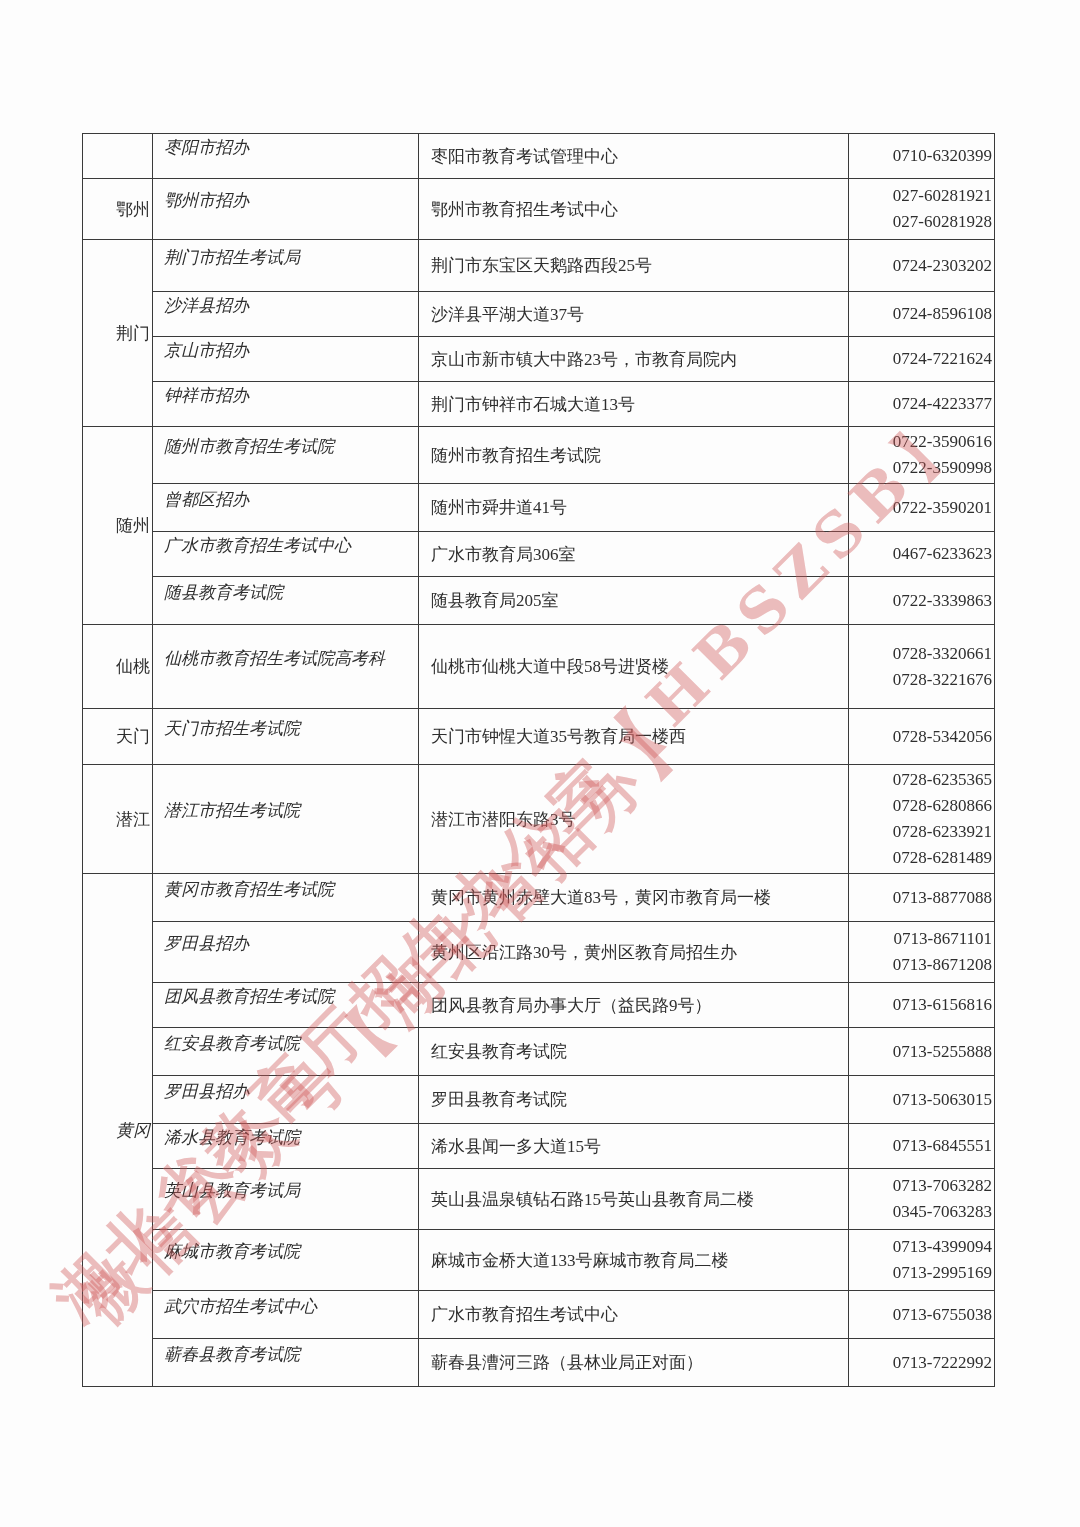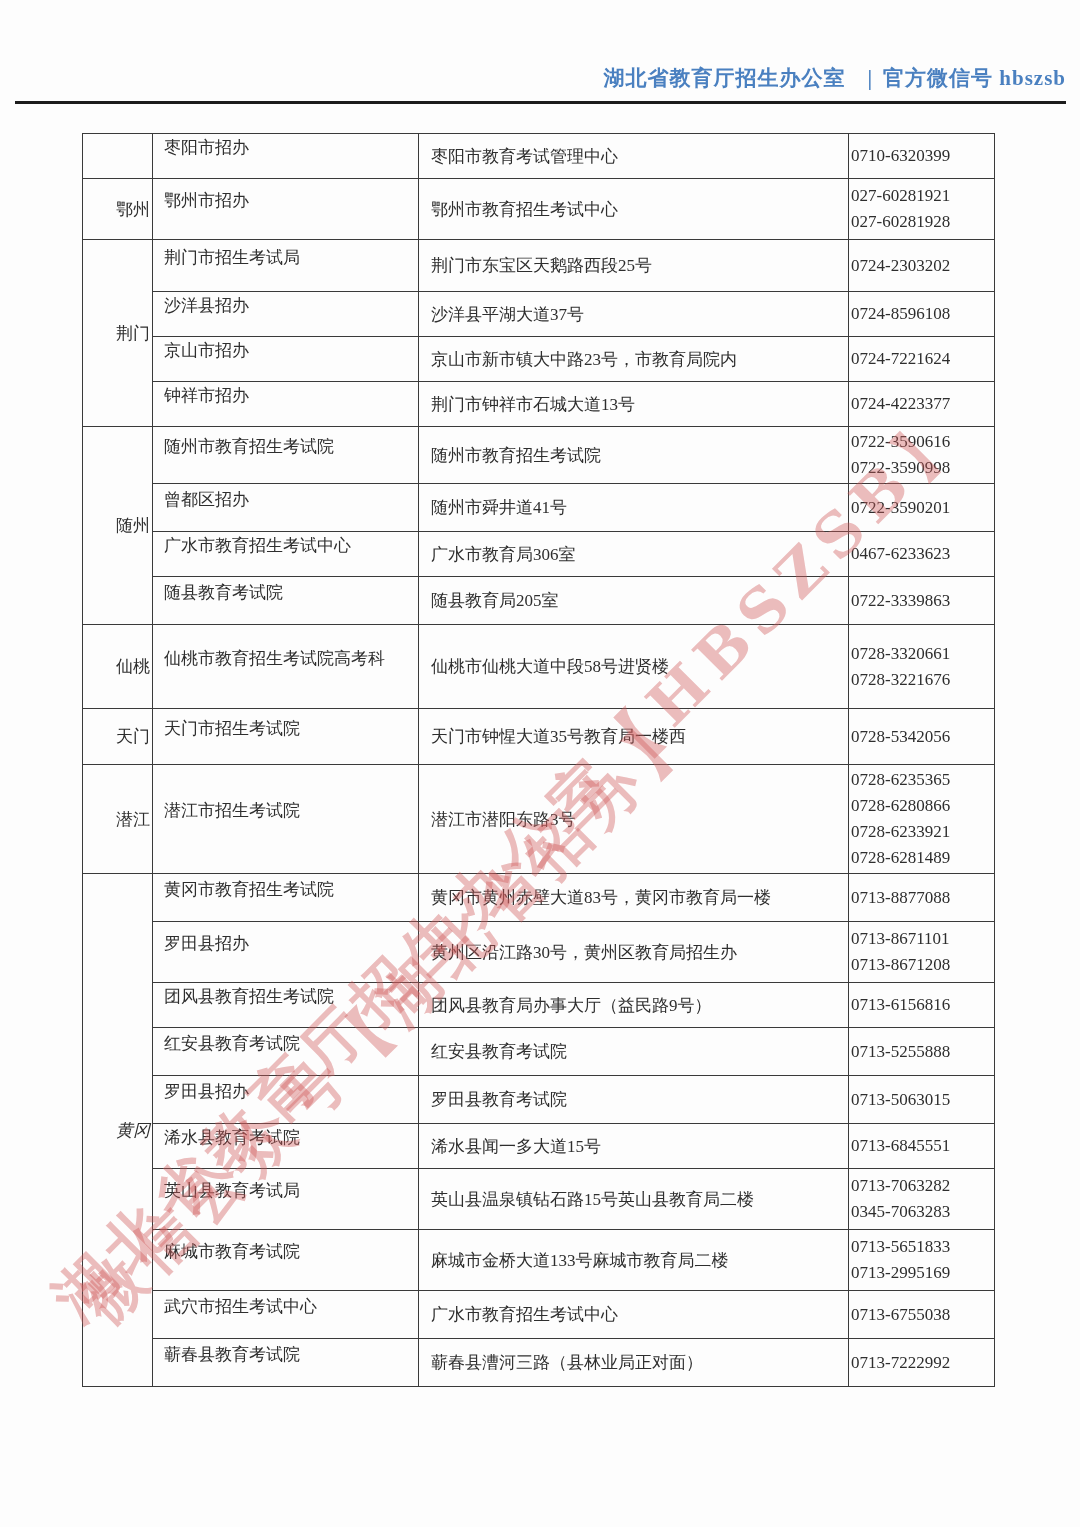--- a/index.html
+++ b/index.html
@@ -49,43 +49,40 @@
     z-index: 1;
     font-size: 17px;
     color: #2e2e2e;
   }
   table.directory td {
     border: 1px solid #3a3a3a;
     vertical-align: middle;
     overflow: hidden;
   }
   td.region-cell { text-align: right; padding: 2px; }
-  td.office-cell { padding: 2px 4px 19px 11px; }
+  td.office-cell { padding: 2px 4px 19px 11px; font-style: italic; }
   td.address-cell { padding: 2px 4px 2px 12px; }
-  td.phone-cell { text-align: left; padding: 2px 2px; }
+  td.phone-cell { text-align: right; padding: 2px 2px; }
   .phone-line { line-height: 26px; }
   td.open-bottom { border-bottom: none; font-style: italic; }
   
   tr.h34  { height: 34px; }
   tr.h45  { height: 45px; }
   tr.h48  { height: 48px; }
   tr.h52  { height: 52px; }
   tr.h56  { height: 56px; }
   tr.h61  { height: 61px; }
   tr.h84  { height: 84px; }
   tr.h106 { height: 106px; }
 </style>
 </head>
 <body>
 
 <div class="page">
 
-  <div class="header">
-    <span>湖北省教育厅招生办公室</span><span class="h-sep">|</span><span>官方微信号 hbszsb</span>
-  </div>
 
   <div class="watermark-layer">
     <div class="wm-line wm1">湖北省教育厅招生办公室【HBSZSB】</div>
     <div class="wm-line wm2">微信公众号【湖北省招办】</div>
   </div>
 
   <table class="directory">
     <colgroup>
       <col style="width:70px">
         <col style="width:266px">
@@ -254,21 +251,21 @@
         <td class="address-cell">英山县温泉镇钻石路15号英山县教育局二楼</td>
         <td class="phone-cell">
           <div class="phone-line">0713-7063282</div>
           <div class="phone-line">0345-7063283</div>
         </td>
       </tr>
       <tr class="h61">
         <td class="office-cell">麻城市教育考试院</td>
         <td class="address-cell">麻城市金桥大道133号麻城市教育局二楼</td>
         <td class="phone-cell">
-          <div class="phone-line">0713-5651833</div>
+          <div class="phone-line">0713-4399094</div>
           <div class="phone-line">0713-2995169</div>
         </td>
       </tr>
       <tr class="h48">
         <td class="office-cell">武穴市招生考试中心</td>
         <td class="address-cell">广水市教育招生考试中心</td>
         <td class="phone-cell">
             <div class="phone-line">0713-6755038</div>
           </td>
       </tr>

